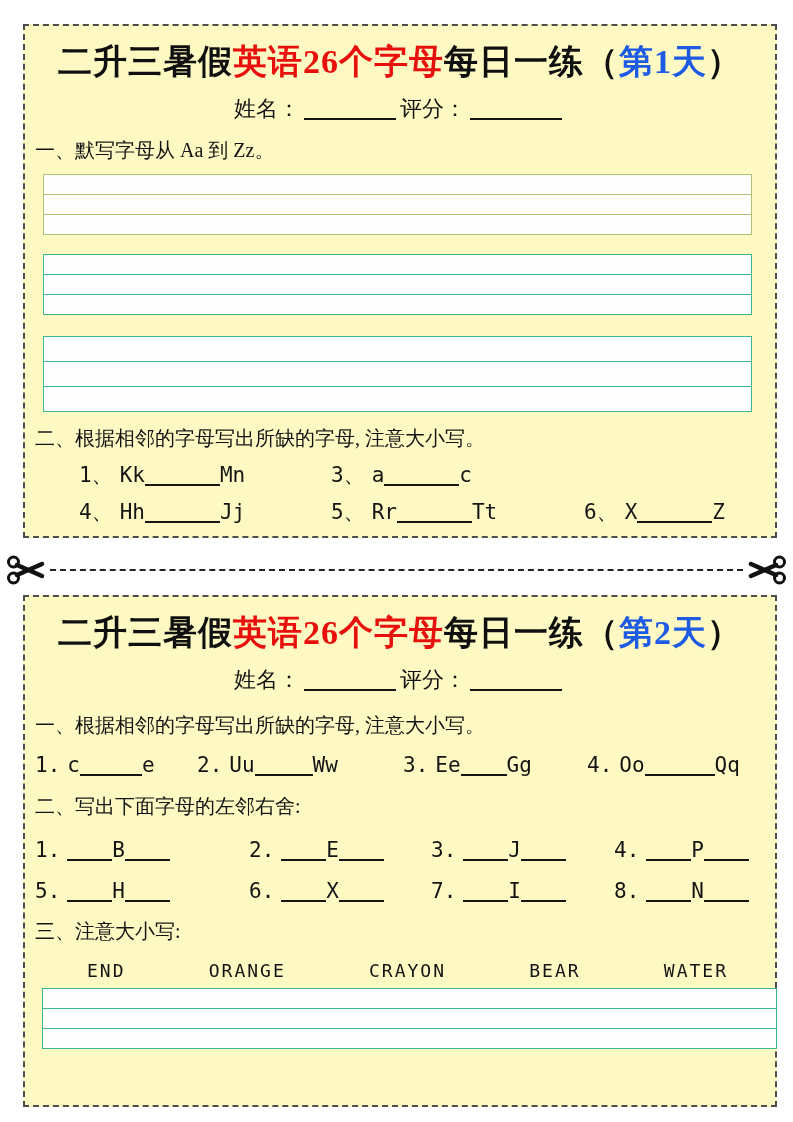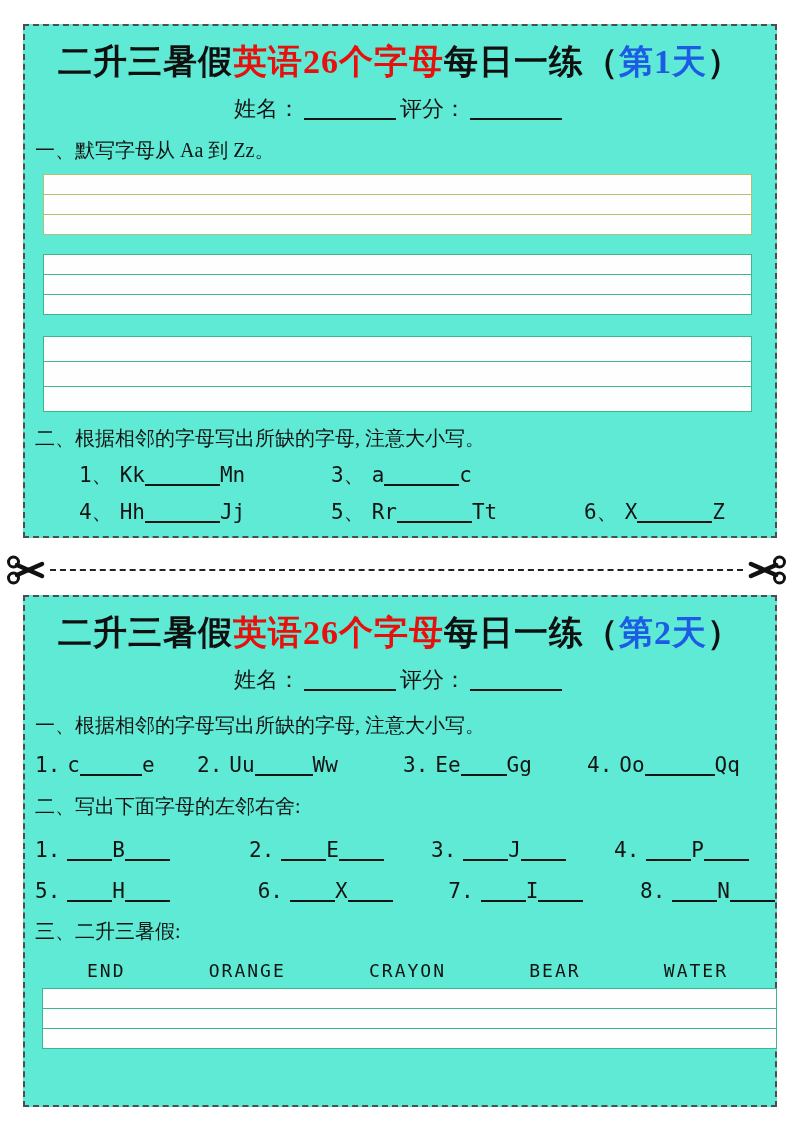--- a/index.html
+++ b/index.html
@@ -2,21 +2,21 @@
 <html><head>
 <meta charset="utf-8">
 <style>
   html,body { margin:0; padding:0; }
   body {
     width:793px; height:1122px; position:relative; background:#ffffff;
     font-family:"Liberation Sans", sans-serif; color:#141414; overflow:hidden;
   }
   .page {
     position:absolute; left:23px; width:754px; box-sizing:border-box;
-    border:2px dashed #4d4d4d; background:#5eead4;
+    border:2px dashed #4d4d4d; background:#fef9c3;
   }
   #page1 { top:24px;  height:514px; }
   #page2 { top:595px; height:512px; }
 
   .title-line {
     text-align:center; white-space:nowrap; margin-top:13px;
     font-family:"Liberation Serif", serif; font-weight:700;
     font-size:34px; letter-spacing:1px; color:#101010;
   }
   .t-red  { color:#e8100c; }
@@ -65,21 +65,21 @@
   .p1-col1 { width:252px;margin-left:44px; }
   .p1-col2 { width:253px; }
   .p2s1-col1 { width:162px; }
   .p2s1-col2 { width:206px; }
   .p2s1-col3 { width:184px; }
   .p2s2-col1 { width:214px; }
   .p2s2-col2 { width:182px; }
   .p2s2-col3 { width:183px; }
   #p2-ex1  { margin-top:14px; }
   #p2-row1 { margin-top:18px; }
-  #p2-row2 { margin-top:17px;justify-content:space-between; }
+  #p2-row2 { margin-top:17px; }
 
   .words-row {
     display:flex; justify-content:space-between;
     padding:0 47px 0 62px; margin-top:15px;
     font-family:"DejaVu Sans Mono", monospace; font-size:18px;
     letter-spacing:2px; white-space:nowrap;
   }
 
   .divider {
     position:absolute; top:550px; left:6px; width:781px; height:40px;
@@ -214,21 +214,21 @@
       <span class="ex-num">6.</span><span class="blank w45"></span><span>X</span><span class="blank w45"></span>
     </span>
     <span class="p2s2-col3">
       <span class="ex-num">7.</span><span class="blank w45"></span><span>I</span><span class="blank w45"></span>
     </span>
     <span>
       <span class="ex-num">8.</span><span class="blank w45"></span><span>N</span><span class="blank w45"></span>
     </span>
   </div>
 
-  <div class="heading" style="margin-top:15px;">三、二升三暑假:</div>
+  <div class="heading" style="margin-top:15px;">三、注意大小写:</div>
 
   <div class="words-row">
     <span>END</span>
     <span>ORANGE</span>
     <span>CRAYON</span>
     <span>BEAR</span>
     <span>WATER</span>
   </div>
 
   <div class="wgrid green" id="p2-grid">

